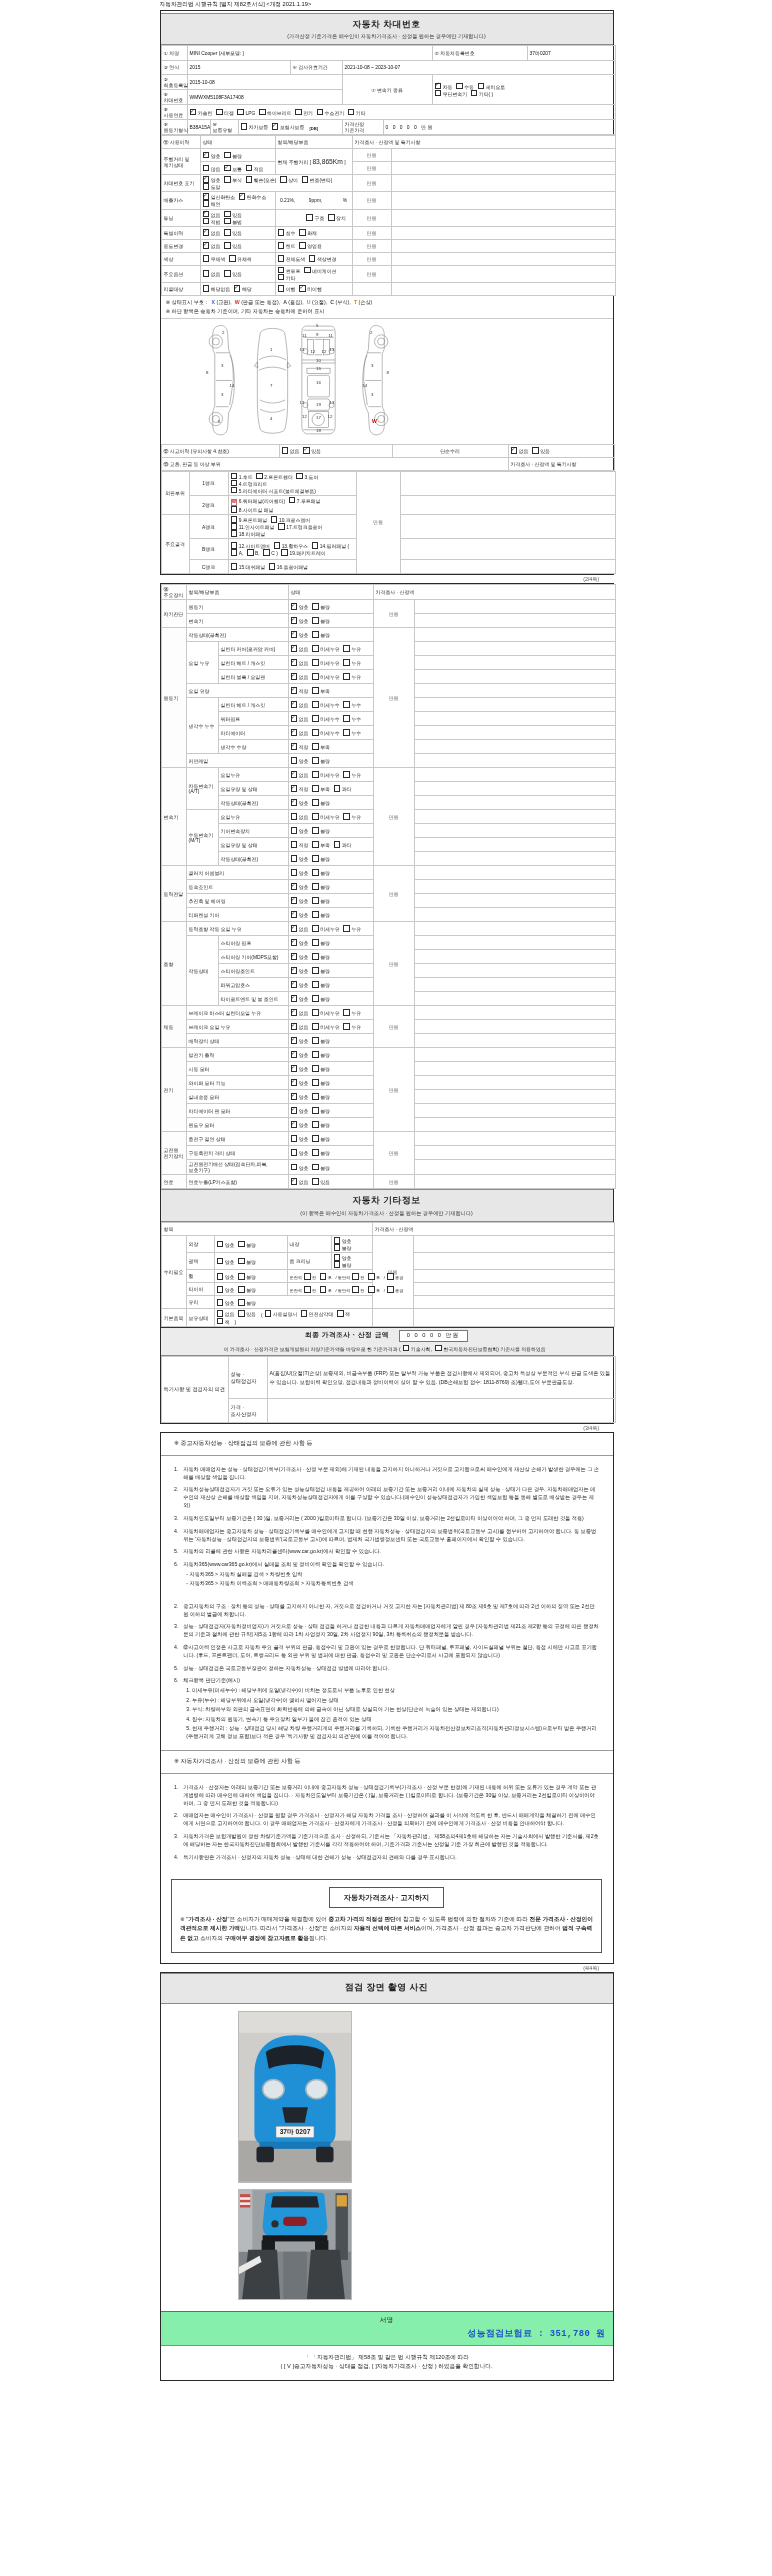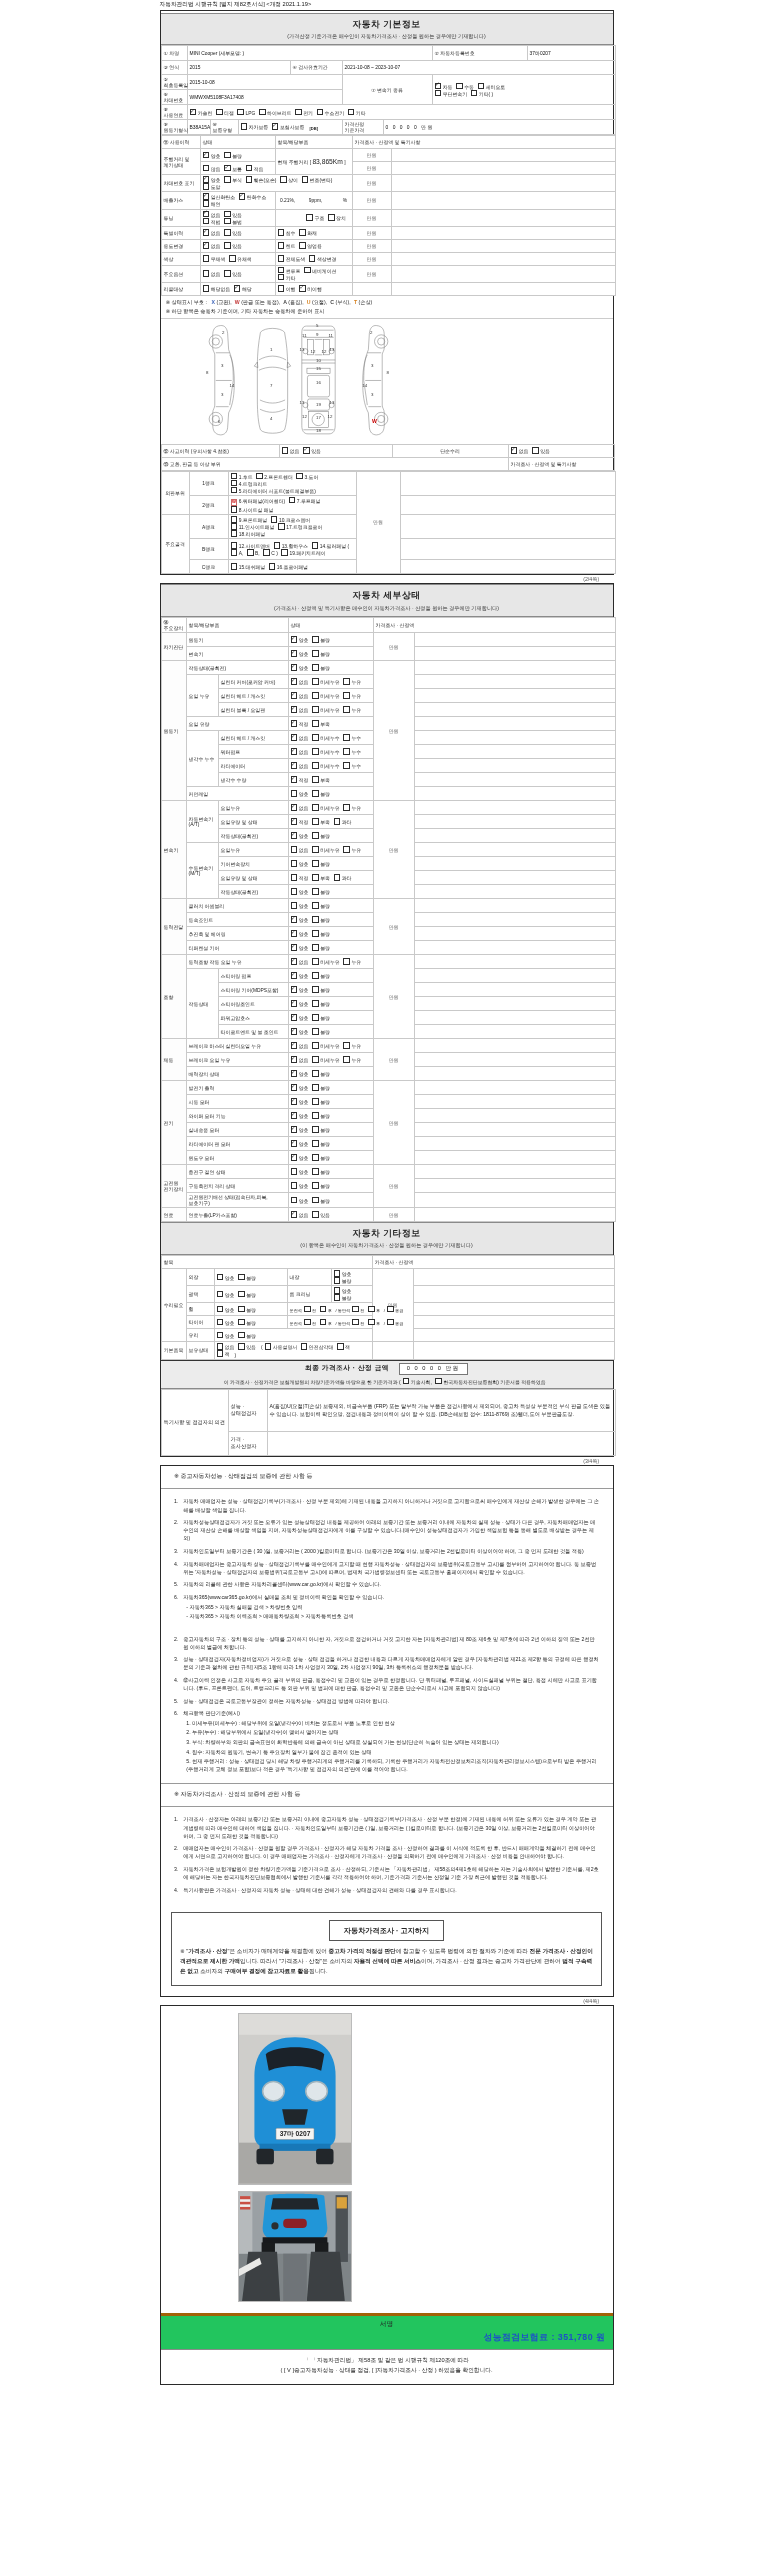--- a/index.html
+++ b/index.html
@@ -81,37 +81,37 @@
   
   .t-rem td{font-size:5.2px;}
   .t-rem .rl{text-align:left;}
   .t-rem tr.r1{height:42px;} .t-rem tr.r2{height:24px;}
   .rtext{line-height:1.6;}
   
   .photos{padding:7.2px 0 6.2px 77px;}
   .photo{margin-bottom:5.2px;border:0.5px solid #bbb;width:112px;}
   .photo svg{display:block;}
   
-  .sband{background:#22c55e;border-top:3px solid #a16207;border-bottom:0.5px solid #8a8a8a;padding:4.1px 0 3.1px;}
+  .sband{background:#86efac;border-top:1px solid #a16207;border-bottom:0.5px solid #8a8a8a;padding:4.1px 0 3.1px;font-family:Liberation Mono, monospace;}
   .sband .stt{text-align:center;font-size:6.7px;color:#222;}
   .sband .prem{text-align:right;font-size:8.8px;font-weight:bold;color:#1d51c8;padding:3.1px 7.2px 2.1px 0;letter-spacing:0.5px;}
   .confirm{text-align:center;font-size:5.7px;line-height:1.7;padding:6.2px 0 8.2px;}
 </style>
 </head>
 <body>
 
 <div class="doc">
 
   <div class="formref">자동차관리법 시행규칙 [별지 제82호서식] &lt;개정 2021.1.19&gt;</div>
 
   <div class="box">
     <div class="wgap"></div>
 
     <div class="shead">
-      <div class="st">자동차 기본정보</div>
+      <div class="st">자동차 차대번호</div>
       <div class="sn">(가격산정 기준가격은 매수인이 자동차가격조사 · 산정을 원하는 경우에만 기재합니다)</div>
     </div>
 
     <table class="t-basic">
       <colgroup>
           <col style="width:26px">
           <col style="width:23px">
           <col style="width:28px">
           <col style="width:52px">
           <col style="width:52px">
@@ -402,24 +402,20 @@
         <td><span class="opt"><span class="cb"></span><span>15.대쉬패널</span></span><span class="opt"><span class="cb"></span><span>16.플로어패널</span></span></td>
         <td class="blankcol"></td>
       </tr>
     </tbody>
       </table>
   </div>
 
   <div class="pagemark">(2/4쪽)</div>
 
   <div class="box">
-    <div class="shead">
-      <div class="st">자동차 세부상태</div>
-      <div class="sn">(가격조사 · 산정액 및 특기사항은 매수인이 자동차가격조사 · 산정을 원하는 경우에만 기재합니다)</div>
-    </div>
 
     <table class="t-detail">
       <colgroup>
           <col style="width:25px">
           <col style="width:32px">
           <col style="width:70px">
           <col style="width:85px">
           <col style="width:41px">
           <col style="width:201px">
         </colgroup>
@@ -854,20 +850,23 @@
       </div>
     <div class="pbx">
       <div class="pbx-title">자동차가격조사 · 고지하지</div>
       <div class="pbx-text"><span>※ "</span><span class="bseg">가격조사 · 산정</span><span>"은 소비자가 매매계약을 체결함에 있어 </span><span class="bseg">중고차 가격의 적절성 판단</span><span>에 참고할 수 있도록 법령에 의한 절차와 기준에 따라 </span><span class="bseg">전문 가격조사 · 산정인이 객관적으로 제시한 가액</span><span>입니다. 따라서 "가격조사 · 산정"은 소비자의 </span><span class="bseg">자율적 선택에 따른 서비스</span><span>이며, 가격조사 · 산정 결과는 중고차 가격판단에 관하여 </span><span class="bseg">법적 구속력은 없고</span><span> 소비자의 </span><span class="bseg">구매여부 결정에 참고자료로 활용</span><span>됩니다.</span></div>
     </div>
   </div>
 
   <div class="pagemark">(4/4쪽)</div>
 
   <div class="box">
+    <div class="shead big">
+      <div class="st">점검 장면 촬영 사진</div>
+    </div>
     <div class="photos">
       <div class="photo">
         <svg width="112" height="170" viewBox="0 0 218 330">
           <rect width="218" height="330" fill="#cfcecb"></rect>
           <rect y="250" width="218" height="80" fill="#a9a8a5"></rect>
           <rect x="0" y="0" width="218" height="40" fill="#dddcd9"></rect>
           <path d="M30,120 C30,70 60,45 109,45 C158,45 188,70 188,120 L188,235 C188,252 176,260 160,260 L58,260 C42,260 30,252 30,235 Z" fill="#1f8fd6"></path>
           <path d="M52,78 C70,60 148,60 166,78 L160,110 C130,98 88,98 58,110 Z" fill="#1b2229"></path>
           <ellipse cx="67" cy="150" rx="21" ry="19" fill="#dfe6ea" stroke="#9fb3bd" stroke-width="3"></ellipse>
           <ellipse cx="151" cy="150" rx="21" ry="19" fill="#dfe6ea" stroke="#9fb3bd" stroke-width="3"></ellipse>

